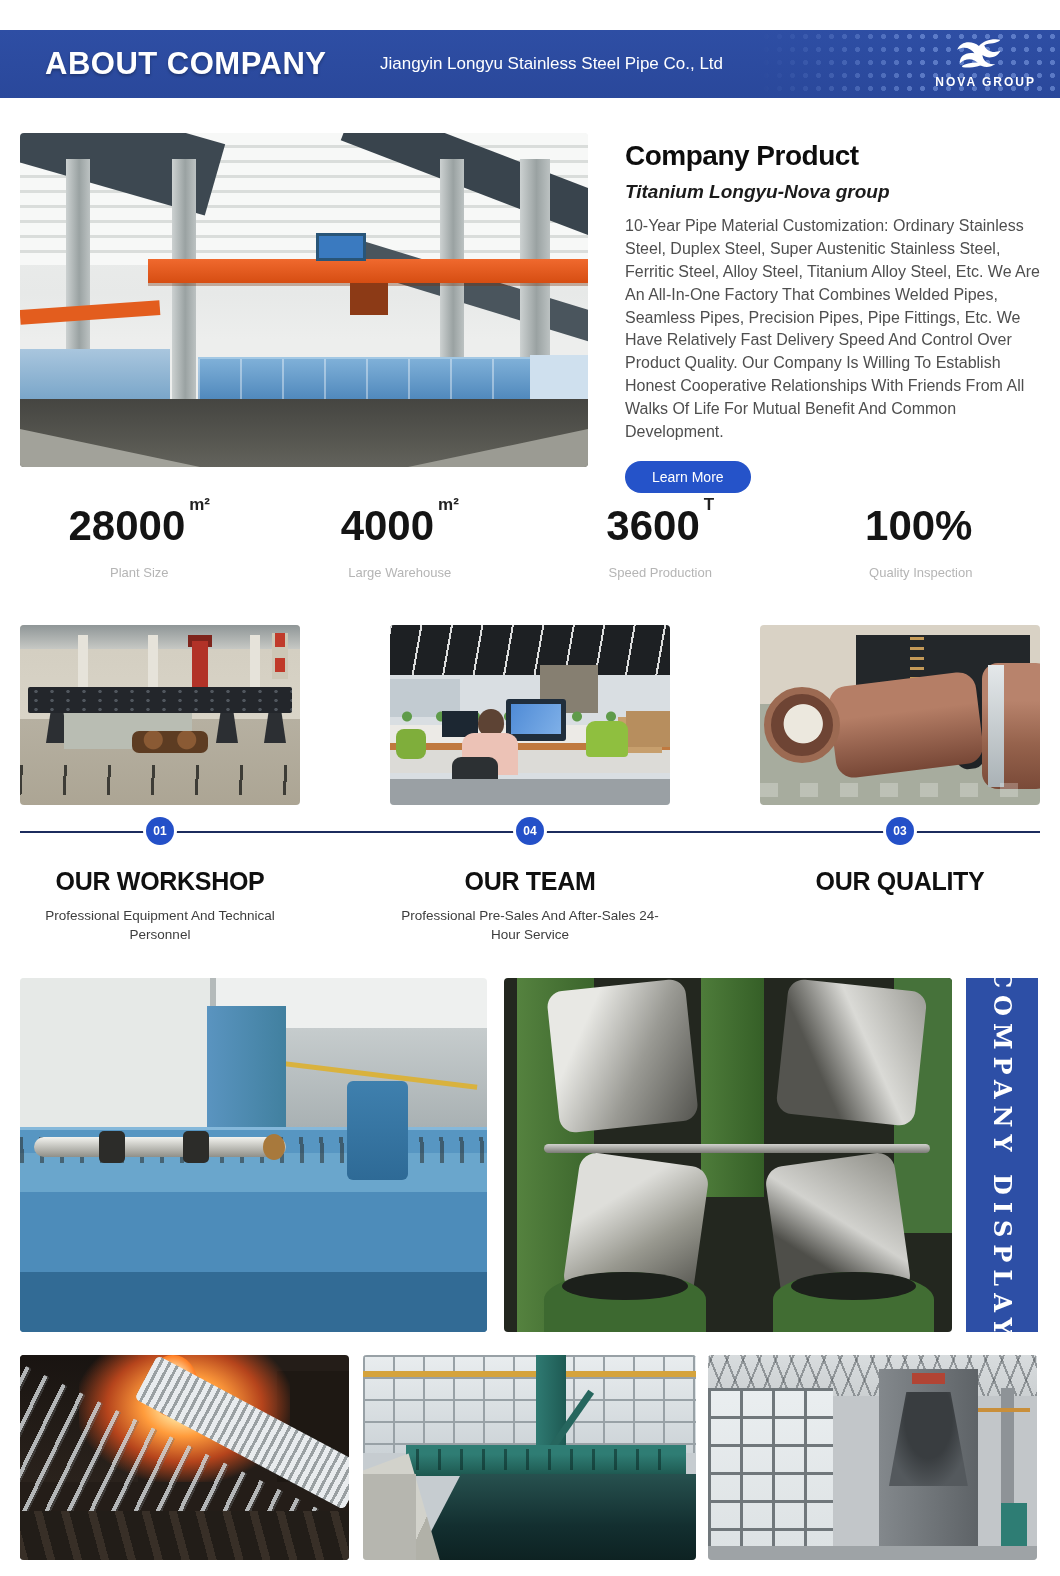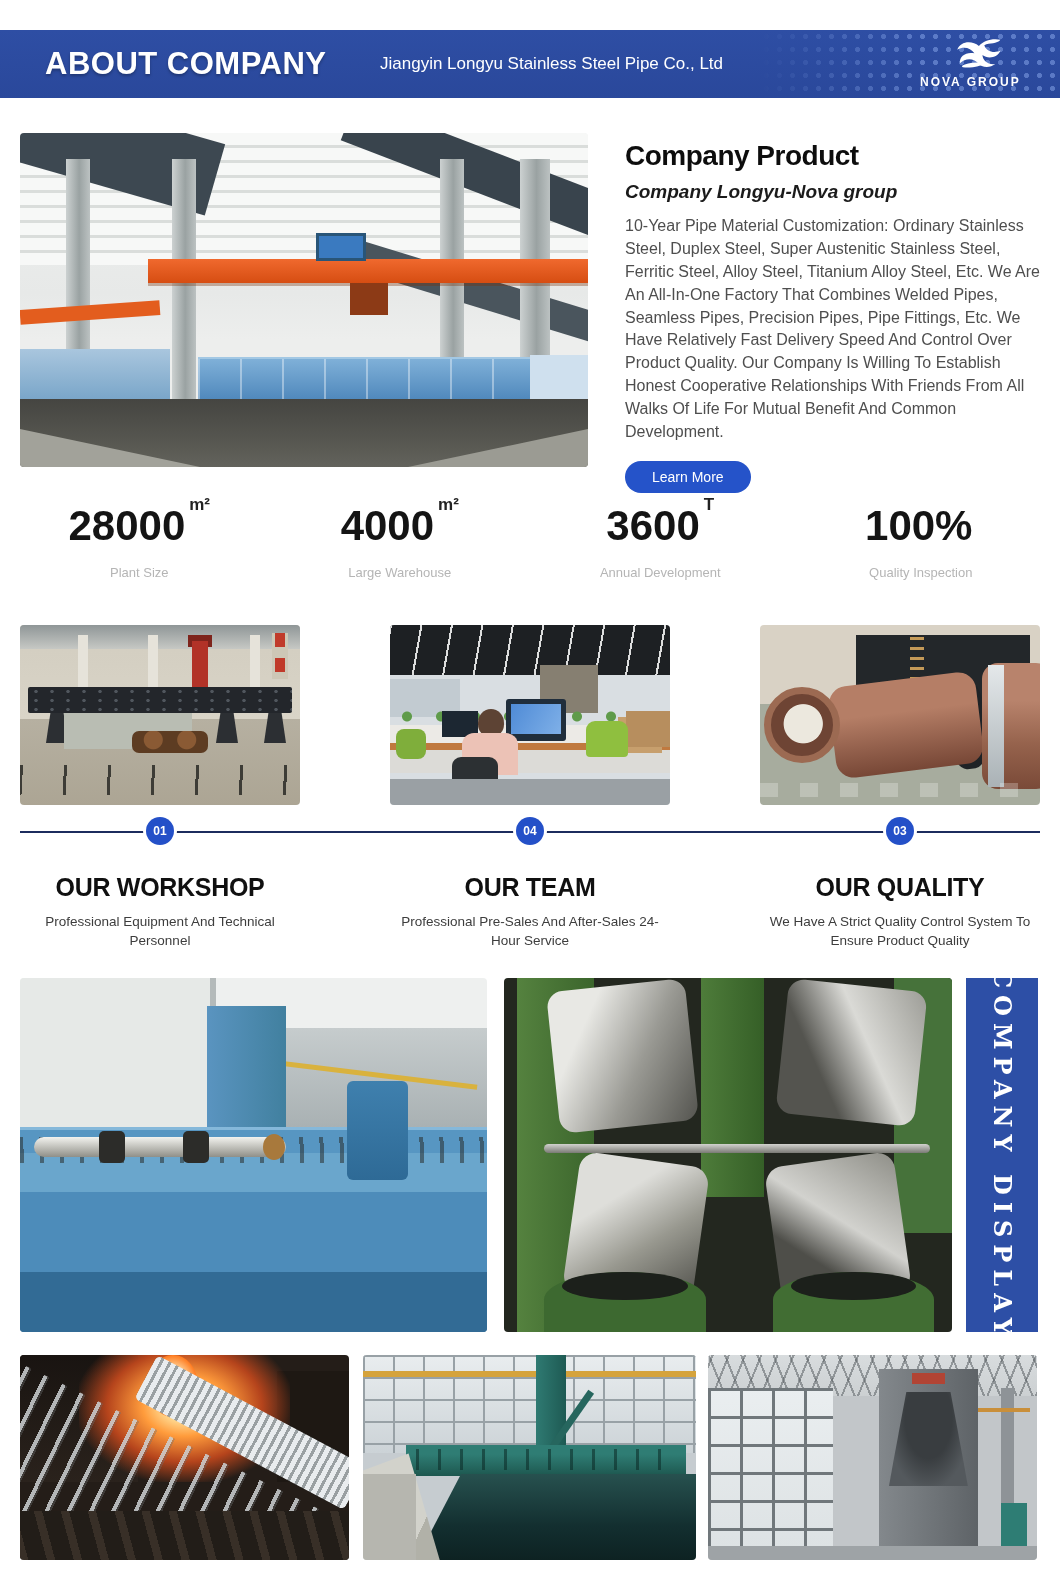--- a/index.html
+++ b/index.html
@@ -13,21 +13,21 @@
   .topbar-dots { position:absolute; right:0; top:0; width:300px; height:100%;
             background-image:radial-gradient(circle, rgba(150,180,245,.45) 2.2px, transparent 2.9px);
             background-size:13px 13px;
             -webkit-mask-image:linear-gradient(to right, transparent, #000 55%);
             mask-image:linear-gradient(to right, transparent, #000 55%); }
   .topbar-title { position:absolute; left:45px; top:50%; transform:translateY(-50%);
             color:#fff; font-size:31px; font-weight:800; letter-spacing:.5px;
             text-shadow:0 2px 3px rgba(0,0,0,.28); white-space:nowrap; }
   .topbar-company { position:absolute; left:332px; top:50%; transform:translateY(-50%);
             color:#fff; font-size:17px; font-weight:500; white-space:nowrap;margin-left:48px; }
-  .topbar-logo { position:absolute; right:24px; top:8px; width:116px; text-align:left; }
+  .topbar-logo { position:absolute; right:24px; top:8px; width:116px; text-align:right; }
   .logo-bird { display:block; margin:0 auto; }
   .logo-text { color:#fff; font-size:12px; font-weight:700; letter-spacing:2px; margin-top:1px; }
 
   
   .photo { border-radius:4px; overflow:hidden; position:relative; }
   .photo span { position:absolute; display:block; }
 
   .hero { left:20px; top:133px; width:568px; height:334px; position:absolute;
           background:linear-gradient(180deg,#f0f1f0 0%,#e7e9e8 48%,#edeeed 62%); }
   .hero .ceiling { left:0; right:0; top:0; height:132px;
@@ -75,21 +75,21 @@
   
   .features { position:absolute; left:0; top:625px; width:1060px; }
   .f-row { display:flex; margin:0 20px; gap:90px; }
   .f-img { width:280px; height:180px; }
   .f-steps { position:relative; height:54px; }
   .f-line { position:absolute; left:20px; right:20px; top:26px; height:2px; background:#1c2c5e; }
   .f-circle { position:absolute; top:12px; width:28px; height:28px; border-radius:50%;
           background:#2450c8; color:#fff; font-size:12px; font-weight:700;
           display:flex; align-items:center; justify-content:center; box-shadow:0 0 0 3px #fff; }
   .fc1 { left:146px; } .fc2 { left:516px; } .fc3 { left:886px; }
-  .f-texts { margin-top:14px; }
+  .f-texts { margin-top:8px; }
   .f-col { width:280px; text-align:center; }
   .f-title { font-size:25px; font-weight:800; color:#101010; letter-spacing:-.3px; }
   .f-desc { margin-top:10px; font-size:13.5px; color:#3d3d3d; line-height:1.42; }
 
   
   .ws { background:linear-gradient(180deg,#d2cdc0 0%,#d9d4c7 52%,#b6b0a1 52%,#aca594 100%); }
   .ws .roofline { top:0; left:0; right:0; height:24px; background:linear-gradient(180deg,#8f9697,#c6c8c4); }
   .ws .post { top:10px; width:10px; height:58px; background:#e6e3da; }
   .ws .p1{left:58px;} .ws .p2{left:128px;} .ws .p3{left:230px;}
   .ws .sign { right:12px; top:8px; width:16px; height:46px; background:#cdc7b6;
@@ -288,37 +288,37 @@
         <i></i>
       </span>
     <span class="encl-r"></span>
     <span class="floor"></span>
     <span class="fl-l"></span>
     <span class="fl-r"></span>
   </div>
 
   <section class="profile-text">
     <h2 class="profile-title">Company Product</h2>
-    <div class="profile-sub">Company Longyu-Nova group</div>
+    <div class="profile-sub">Titanium Longyu-Nova group</div>
     <p class="profile-body">10-Year Pipe Material Customization: Ordinary Stainless Steel, Duplex Steel, Super Austenitic Stainless Steel, Ferritic Steel, Alloy Steel, Titanium Alloy Steel, Etc. We Are An All-In-One Factory That Combines Welded Pipes, Seamless Pipes, Precision Pipes, Pipe Fittings, Etc. We Have Relatively Fast Delivery Speed And Control Over Product Quality. Our Company Is Willing To Establish Honest Cooperative Relationships With Friends From All Walks Of Life For Mutual Benefit And Common Development.</p>
     <button class="learn-more">Learn More</button>
   </section>
 
   <section class="stats">
     <div class="stat">
       <div class="stat-num"><span>28000</span><sup class="stat-unit">m²</sup></div>
       <div class="stat-label">Plant Size</div>
     </div>
     <div class="stat">
       <div class="stat-num"><span>4000</span><sup class="stat-unit">m²</sup></div>
       <div class="stat-label">Large Warehouse</div>
     </div>
     <div class="stat">
       <div class="stat-num"><span>3600</span><sup class="stat-unit">T</sup></div>
-      <div class="stat-label">Annual Development</div>
+      <div class="stat-label">Speed Production</div>
     </div>
     <div class="stat">
       <div class="stat-num"><span>100%</span><sup class="stat-unit"></sup></div>
       <div class="stat-label">Quality Inspection</div>
     </div>
   </section>
 
   <section class="features">
     <div class="f-row">
       <div class="f-img photo ws">
@@ -376,21 +376,20 @@
       <div class="f-col">
         <h3 class="f-title">OUR WORKSHOP</h3>
         <p class="f-desc">Professional Equipment And Technical Personnel</p>
       </div>
       <div class="f-col">
         <h3 class="f-title">OUR TEAM</h3>
         <p class="f-desc">Professional Pre-Sales And After-Sales 24-Hour Service</p>
       </div>
       <div class="f-col">
         <h3 class="f-title">OUR QUALITY</h3>
-        <p class="f-desc">We Have A Strict Quality Control System To Ensure Product Quality</p>
       </div>
     </div>
   </section>
 
   <div class="disp-left photo">
     <span class="wallpanel"></span>
     <span class="floor-up"></span>
     <span class="yline"></span>
     <span class="backcol"></span>
     <span class="bigbody"></span>

